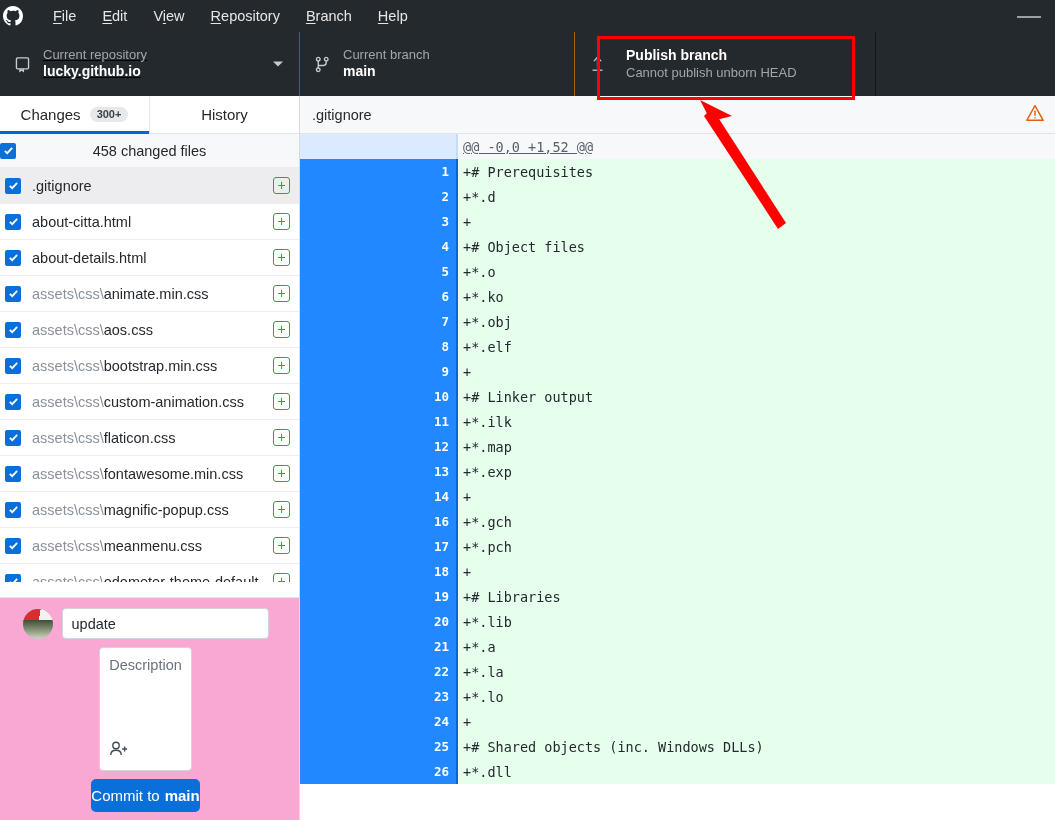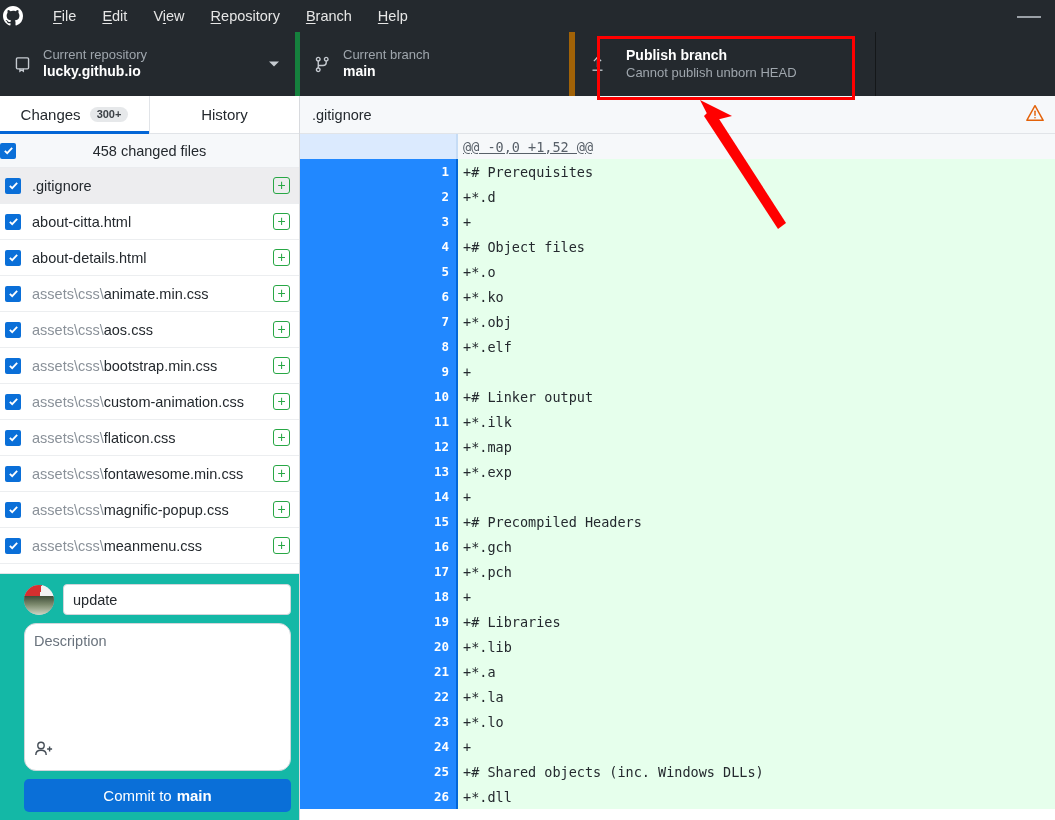--- a/index.html
+++ b/index.html
@@ -27,22 +27,22 @@
     position: absolute; right: 14px; top: 16px;
     width: 24px; height: 2px; background: #9aa0a6;
   }
 
   
   .toolbar { height: 64px; background: #24292e; display: flex; }
   .tb-cell {
     display: flex; align-items: center; gap: 12px;
     padding: 0 14px; position: relative;
   }
-  .tb-repo { width: 300px; border-right: 5px solid #15803d; }
-  .tb-branch { width: 275px; border-right: 6px solid #a16207; }
+  .tb-repo { width: 300px; border-right: 1px solid #15803d; text-decoration: underline; }
+  .tb-branch { width: 275px; border-right: 1px solid #a16207; }
   .tb-publish { width: 300px; gap: 20px; }
   .tb-rest { flex: 1; border-left: 1px solid #141719; }
   .tb-text { display: flex; flex-direction: column; justify-content: center; line-height: 1.25; min-width: 0; }
   .tb-label { color: #9fa6ad; font-size: 13px; }
   .tb-value { color: #fff; font-size: 14px; font-weight: bold; }
   .tb-caret {
     position: absolute; right: 16px; top: 50%; transform: translateY(-50%);
     width: 0; height: 0; border-left: 5px solid transparent;
     border-right: 5px solid transparent; border-top: 5px solid #c6cbd1;
   }
@@ -113,40 +113,40 @@
   .status-added {
     width: 17px; height: 17px; flex: 0 0 17px;
     border: 1.6px solid #28a745; border-radius: 3px;
     color: #28a745; font-size: 14px; line-height: 13px;
     display: flex; align-items: center; justify-content: center;
   }
 
   
   .commit-area {
     position: absolute; left: 0; right: 0; bottom: 0;
-    background: #14b8a6; border-top: 1px solid #e1e4e8;
-    padding: 10px 8px 8px 24px;
-    display: flex; flex-direction: column; gap: 8px;
+    background: #f9a8d4; border-top: 1px solid #e1e4e8;
+    padding: 10px 8px 8px 0;
+    display: flex; flex-direction: column; gap: 8px; align-items: center;
   }
   .summary-row { display: flex; align-items: center; gap: 9px; }
   .avatar {
     width: 30px; height: 30px; border-radius: 50%; flex: 0 0 30px;
     overflow: hidden; position: relative; background: #b9c2cc;
   }
   .avatar .hat { position:absolute; top:0; left:0; right:0; height:42%;
     background: linear-gradient(100deg,#d62f2f 0%, #d62f2f 55%, #f2f2f2 55%, #f2f2f2 100%); }
   .avatar .face { position:absolute; bottom:0; left:0; right:0; height:62%;
     background: linear-gradient(180deg,#3f4d38 0%, #7d8a6e 45%, #cfd6c4 100%); }
   .summary-input {
     flex: 1; height: 31px; border: 1px solid #d1d5da; border-radius: 4px;
     background: #fff; font-size: 14.5px; color: #24292e;
     padding: 0 9px; font-family: "Liberation Sans", sans-serif; outline: none;
   }
   .desc-box {
-    height: 148px; border: 1px solid #d1d5da; border-radius: 12px;
+    height: 124px; border: 1px solid #d1d5da; border-radius: 4px;
     background: #fff; padding: 8px 9px; position: relative;
   }
   .desc-placeholder { font-size: 14.5px; color: #6a737d; }
   .coauthor-icon { position: absolute; left: 8px; bottom: 6px; }
   .commit-btn {
     height: 33px; background: #0a6fd8; border: none; border-radius: 5px;
     color: #fff; font-size: 15px; font-family: "Liberation Sans", sans-serif;
     cursor: default; display:flex; align-items:center; justify-content:center; gap:5px;
   }
   .commit-btn b { font-weight: bold; }
@@ -493,25 +493,20 @@
             <span class="gutter-b">13</span>
             <span class="diff-text">+*.exp</span>
           </div>
           <div class="diff-line">
             <span class="gutter-a"></span>
             <span class="gutter-b">14</span>
             <span class="diff-text">+</span>
           </div>
           <div class="diff-line">
             <span class="gutter-a"></span>
-            <span class="gutter-b">15</span>
-            <span class="diff-text">+# Precompiled Headers</span>
-          </div>
-          <div class="diff-line">
-            <span class="gutter-a"></span>
             <span class="gutter-b">16</span>
             <span class="diff-text">+*.gch</span>
           </div>
           <div class="diff-line">
             <span class="gutter-a"></span>
             <span class="gutter-b">17</span>
             <span class="diff-text">+*.pch</span>
           </div>
           <div class="diff-line">
             <span class="gutter-a"></span>

